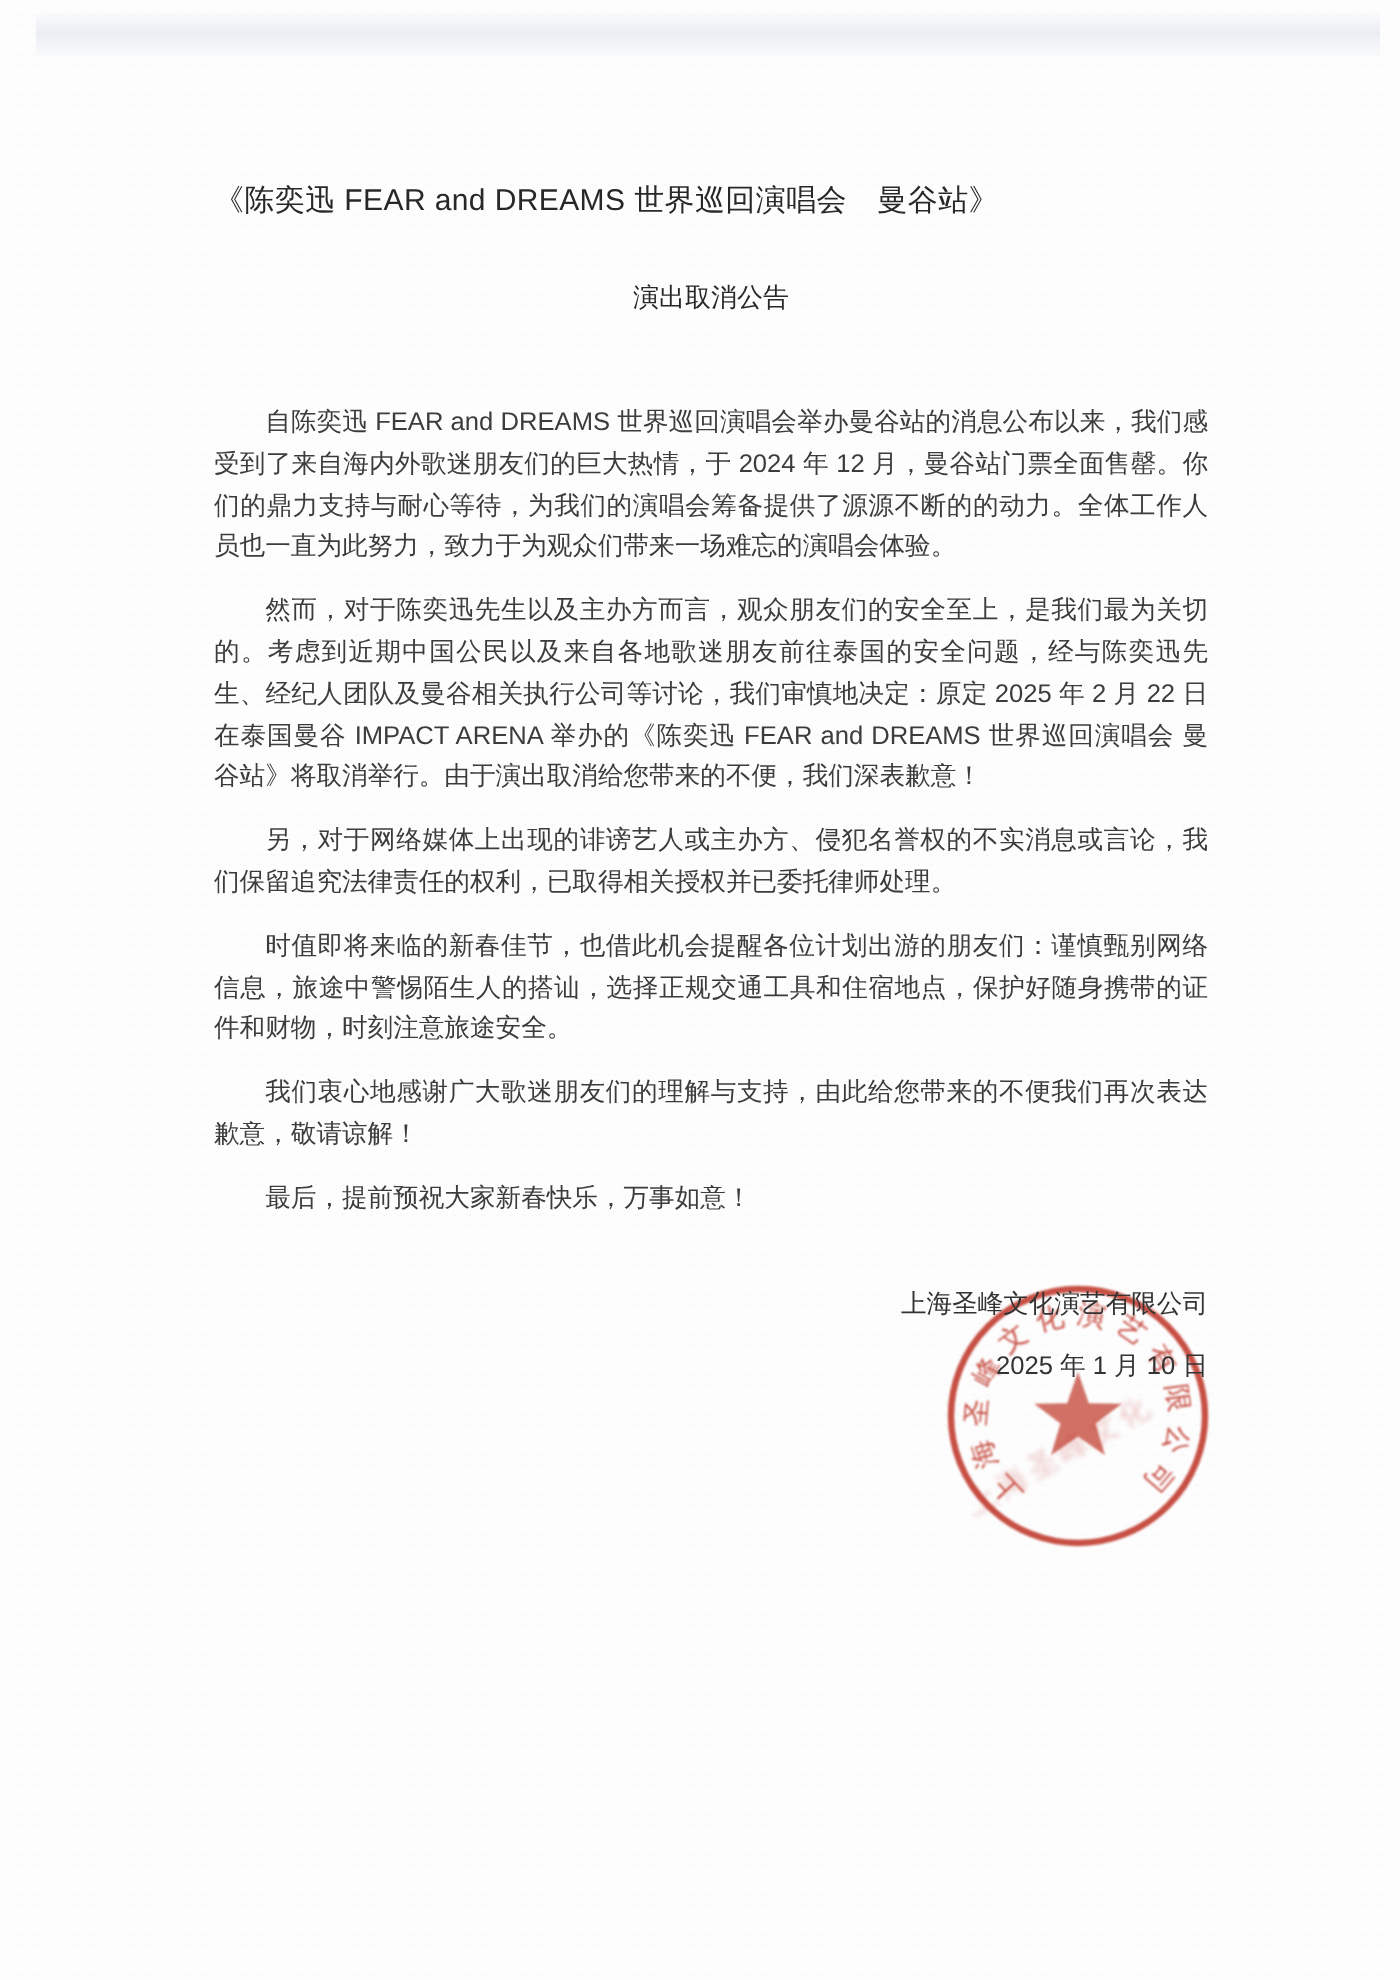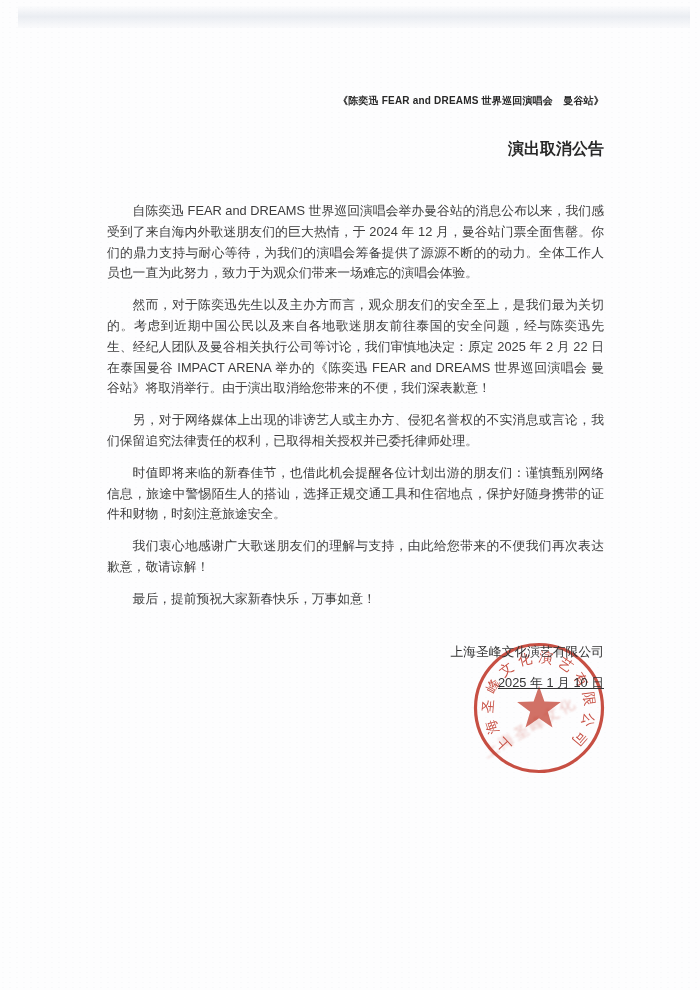--- a/index.html
+++ b/index.html
@@ -31,35 +31,35 @@
     left: 107px;
     right: 96px;
     top: 0;
     z-index: 2;
     font-size: 12.8px;
     line-height: 20.8px;
   }
 
   .doc-title {
     margin: 92px 0 0 0;
-    font-size: 10px;
+    font-size: 15px;
     line-height: 17px;
-    font-weight: 700;
+    font-weight: 400;
     color: #282828;
-    text-align: right;
+    text-align: left;
     letter-spacing: 0.2px;
   }
 
   .doc-subtitle {
     margin: 31px 0 0 0;
-    font-size: 16px;
+    font-size: 13px;
     line-height: 17px;
-    font-weight: 700;
+    font-weight: 400;
     color: #282828;
-    text-align: right;
+    text-align: center;
   }
 
   .salutation {
     margin: 23px 0 0 0;
     line-height: 21px;
   }
 
   .body-block { margin-top: 44px; }
 
   .para {
@@ -69,21 +69,21 @@
     text-justify: inter-character;
   }
   .para:last-child { margin-bottom: 0; }
 
   .signature {
     margin-top: 31px;
     text-align: right;
     color: #333;
   }
   .signature .company { line-height: 21px; }
-  .signature .date { margin-top: 10px; line-height: 21px; text-decoration: underline; }
+  .signature .date { margin-top: 10px; line-height: 21px; }
 
   .stamp {
     position: absolute;
     left: 471px;
     top: 640px;
     z-index: 1;
   }
 </style>
 </head>
 <body>

